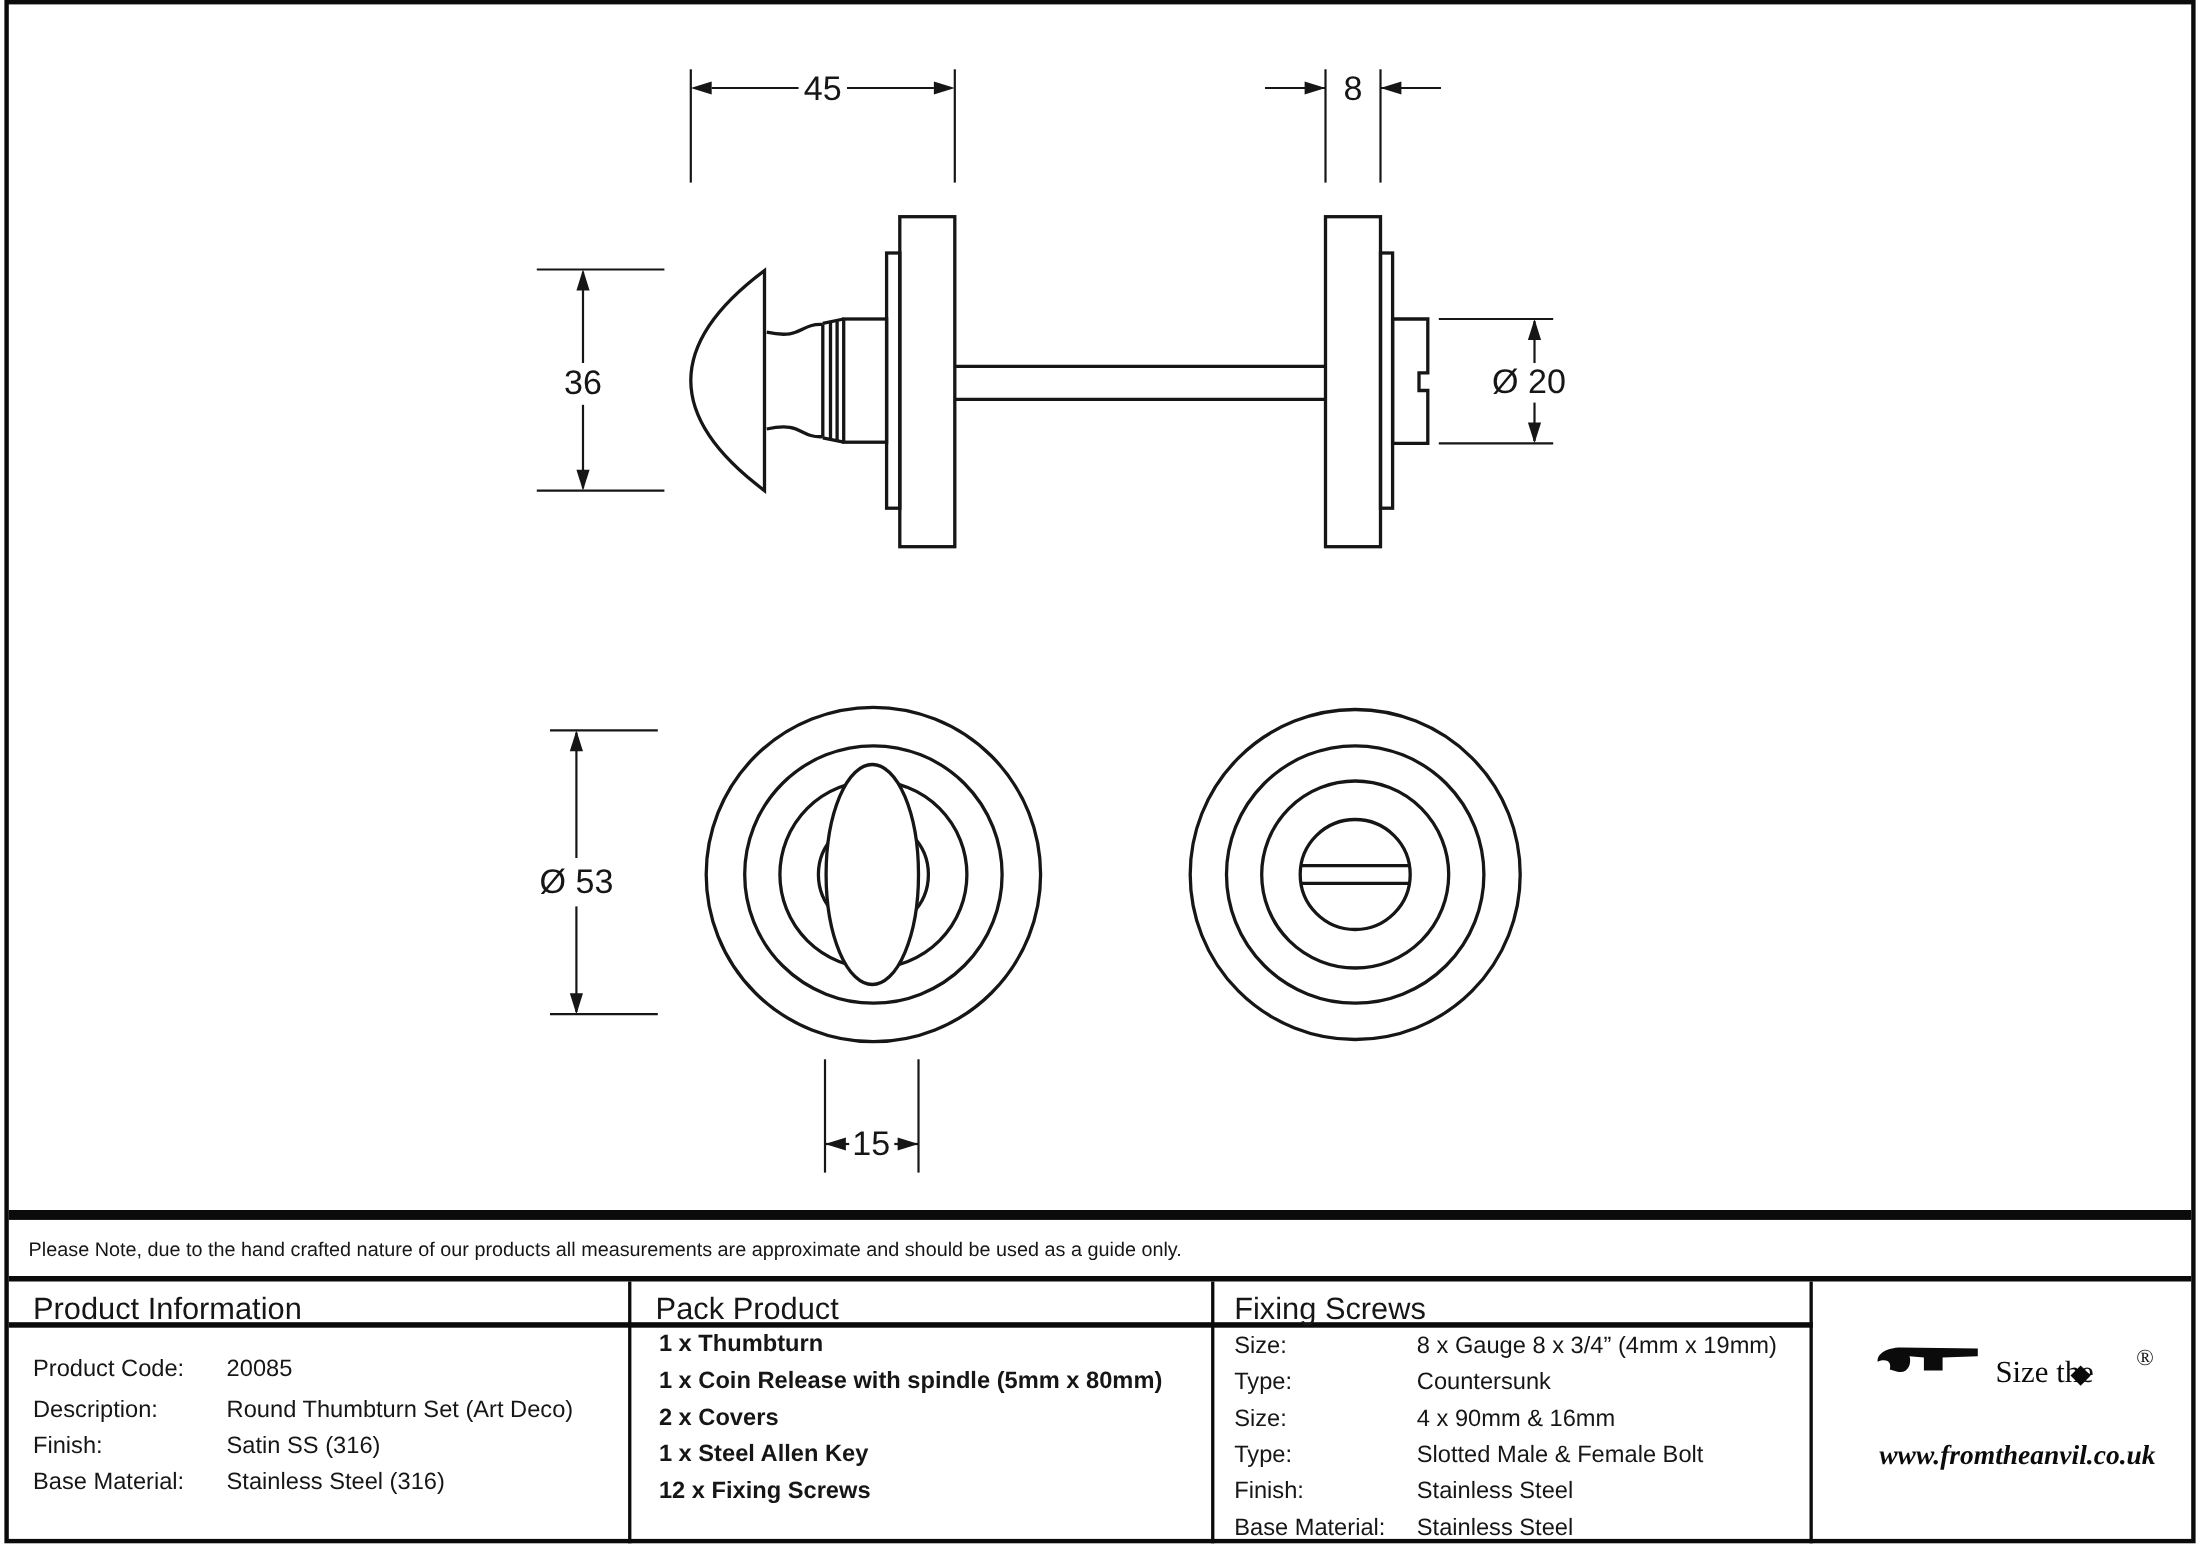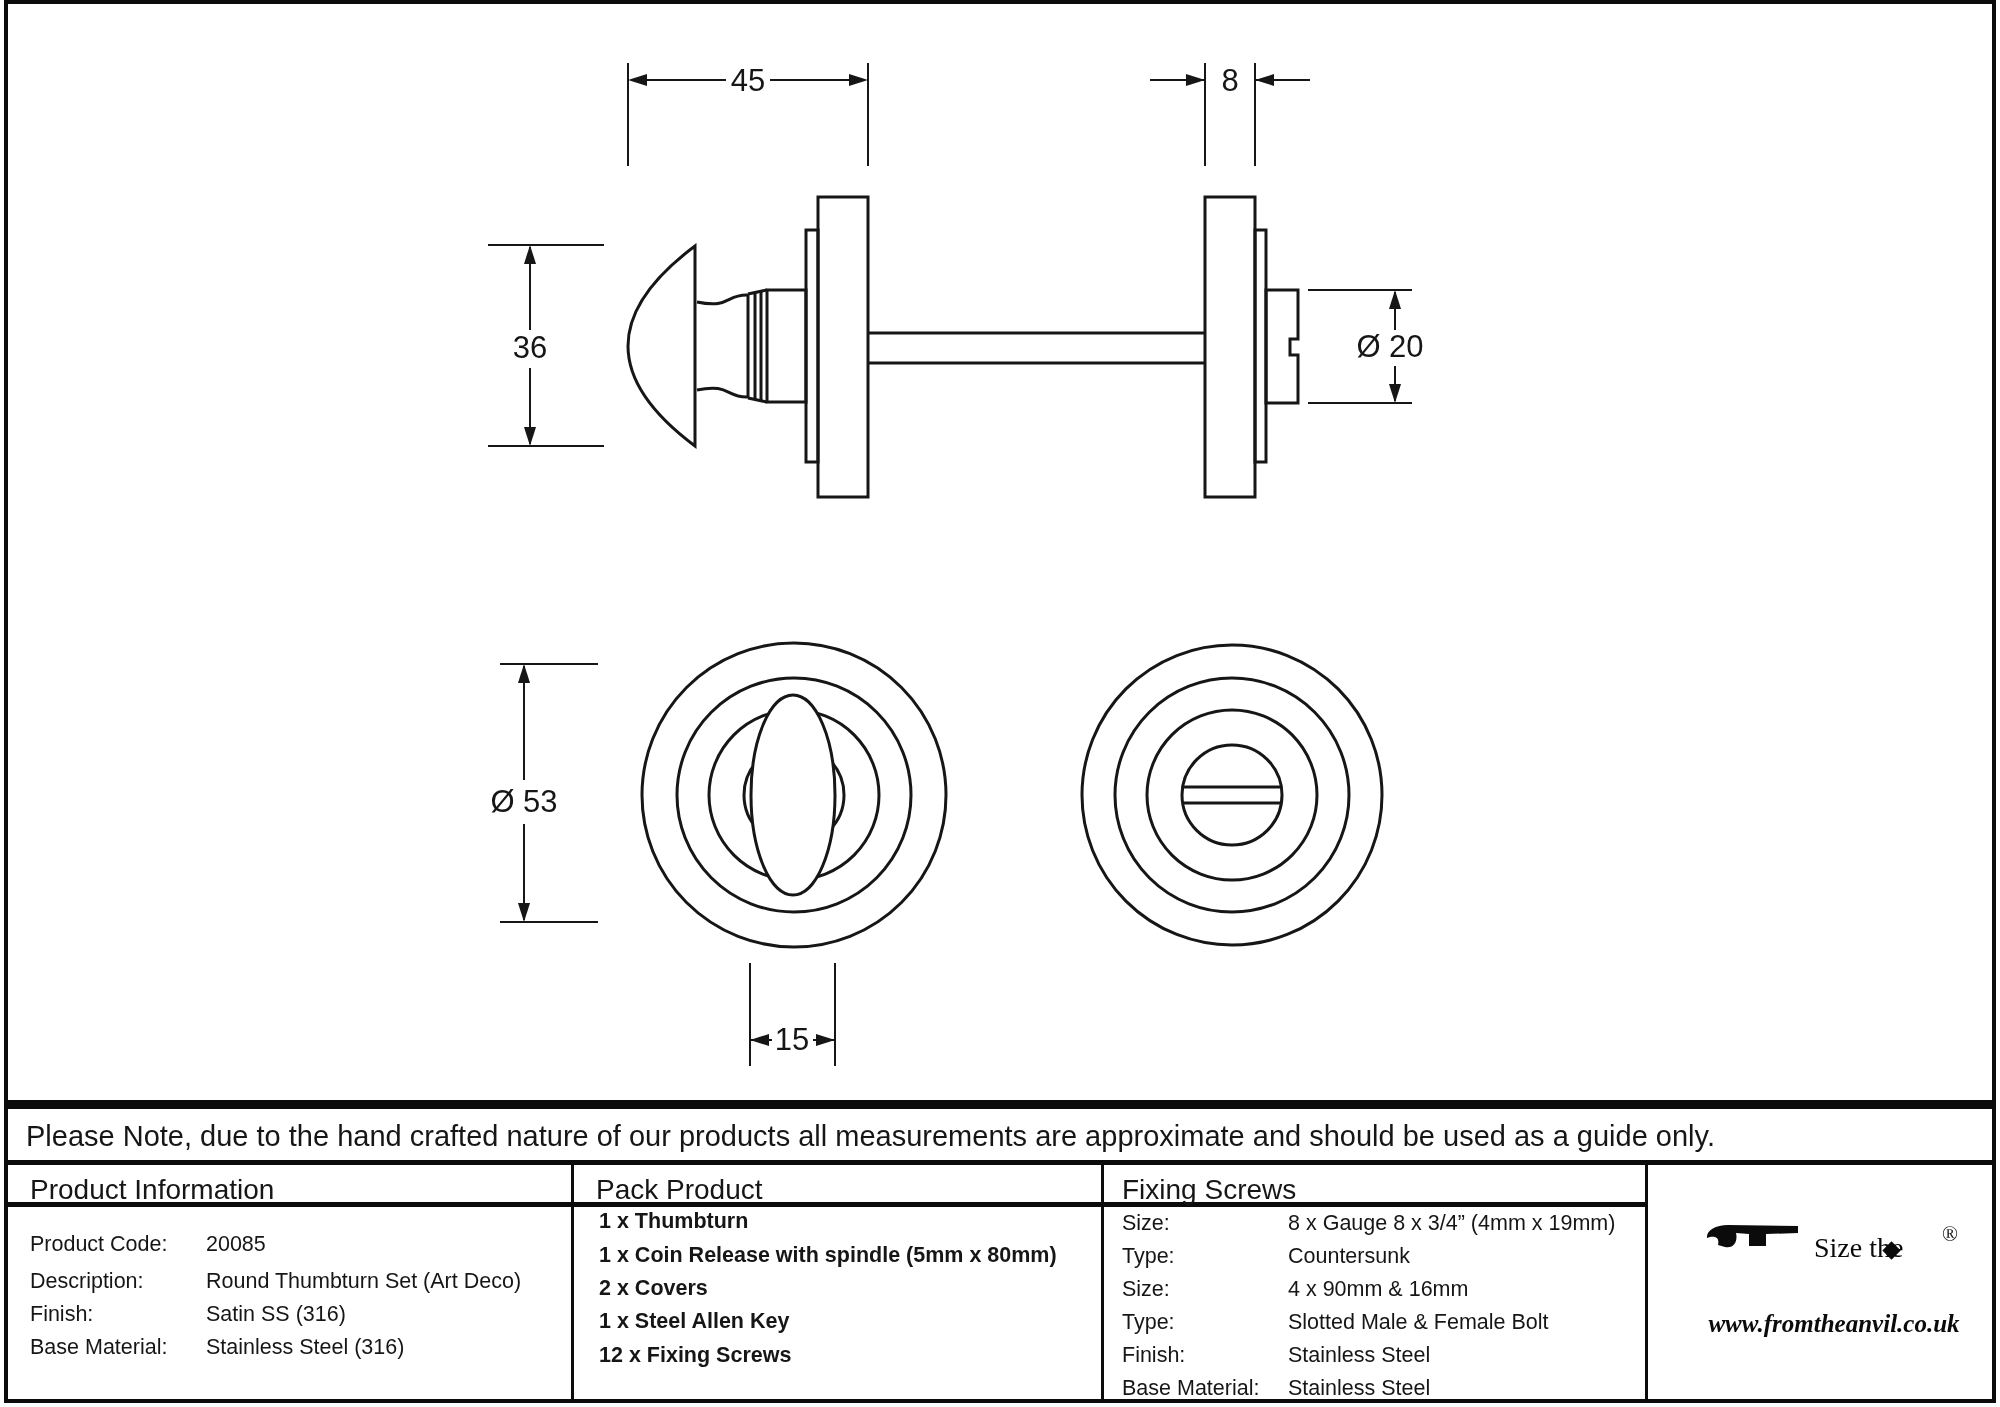--- a/index.html
+++ b/index.html
@@ -26,21 +26,21 @@
   .rule-note-top    { left: 8px; top: 1100px; width: 1984px; height: 9px; }
   .rule-note-bottom { left: 8px; top: 1160px; width: 1984px; height: 5px; }
   .rule-header      { left: 8px; top: 1202px; width: 1640px; height: 5px; }
   .vline { position: absolute; top: 1165px; height: 238px; width: 3px; background: #0b0b0b; }
   .vline-1 { left: 571px; }
   .vline-2 { left: 1101px; }
   .vline-3 { left: 1645px; }
 
   .note-text {
     position: absolute; left: 26px; top: 1112px; height: 48px;
-    line-height: 48px; font-size: 29px; white-space: nowrap;
+    line-height: 48px; font-size: 18px; white-space: nowrap;
   }
   .col-header { position: absolute; top: 1174px; font-size: 28px; white-space: nowrap; }
   .col-header.h1 { left: 30px; }
   .col-header.h2 { left: 596px; }
   .col-header.h3 { left: 1122px; }
 
   .trow { position: absolute; font-size: 21.5px; white-space: nowrap; }
   .trow .lbl { display: inline-block; }
   .pi .lbl { width: 176px; margin-top: 12px; }
   .fs .lbl { width: 166px; }

